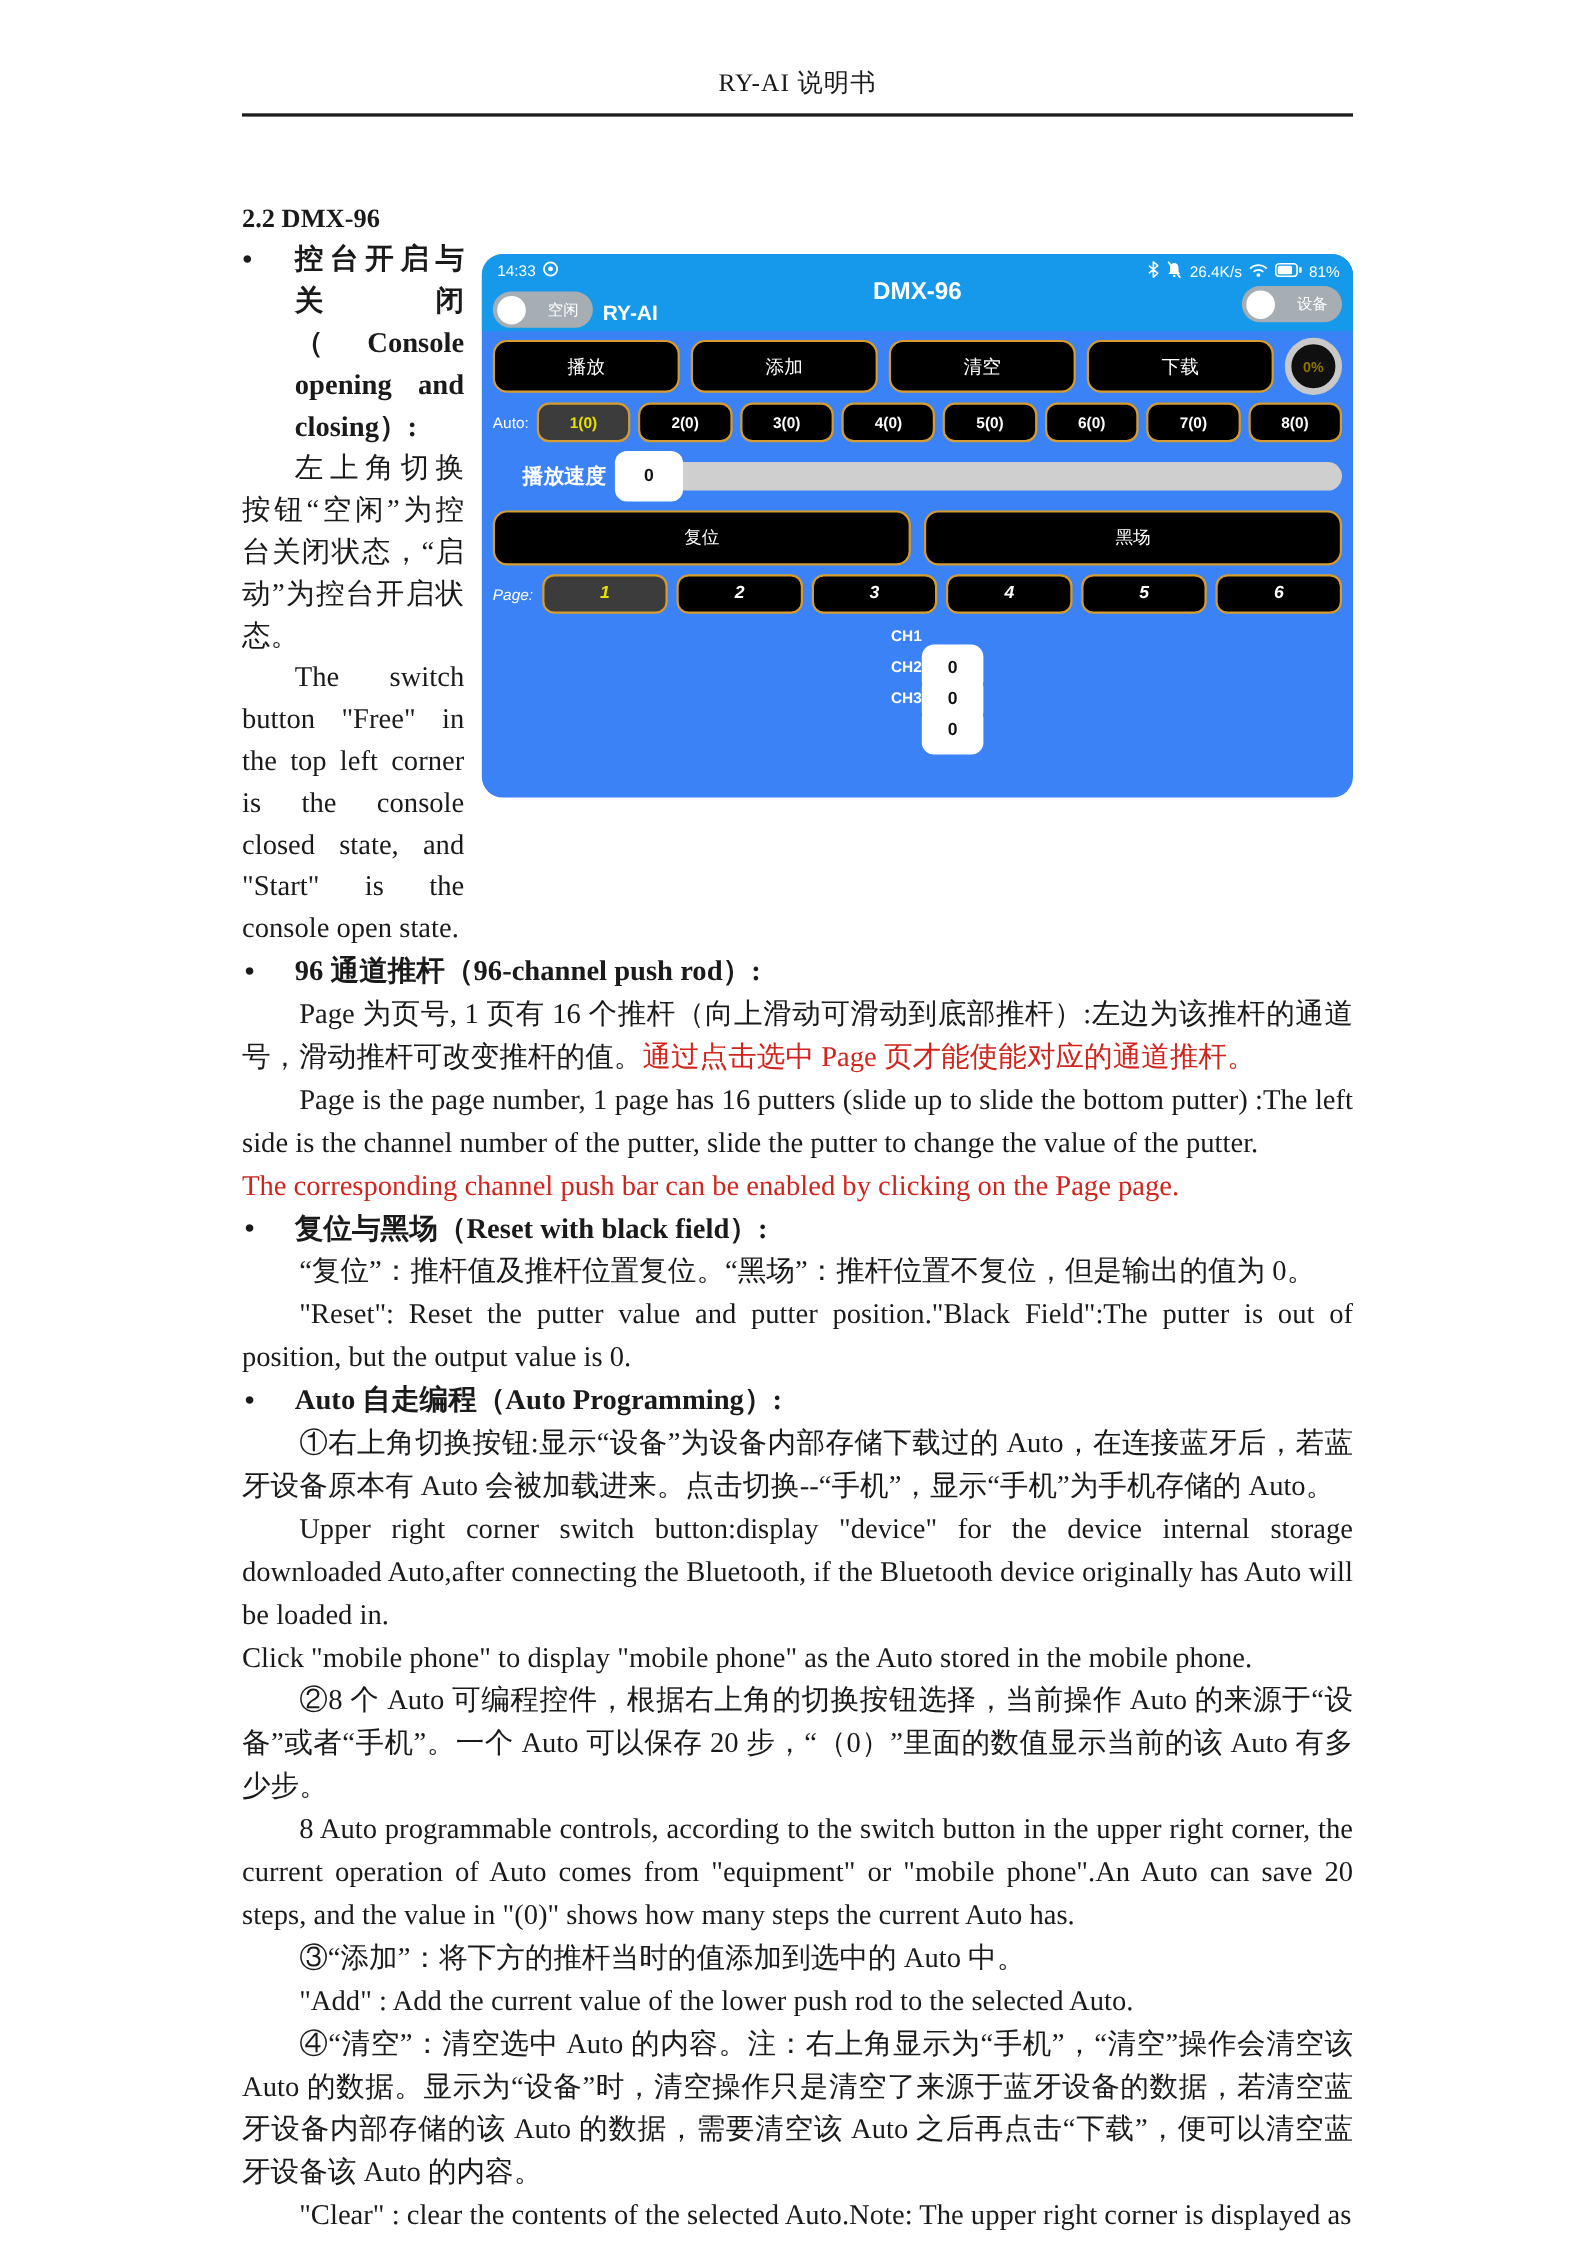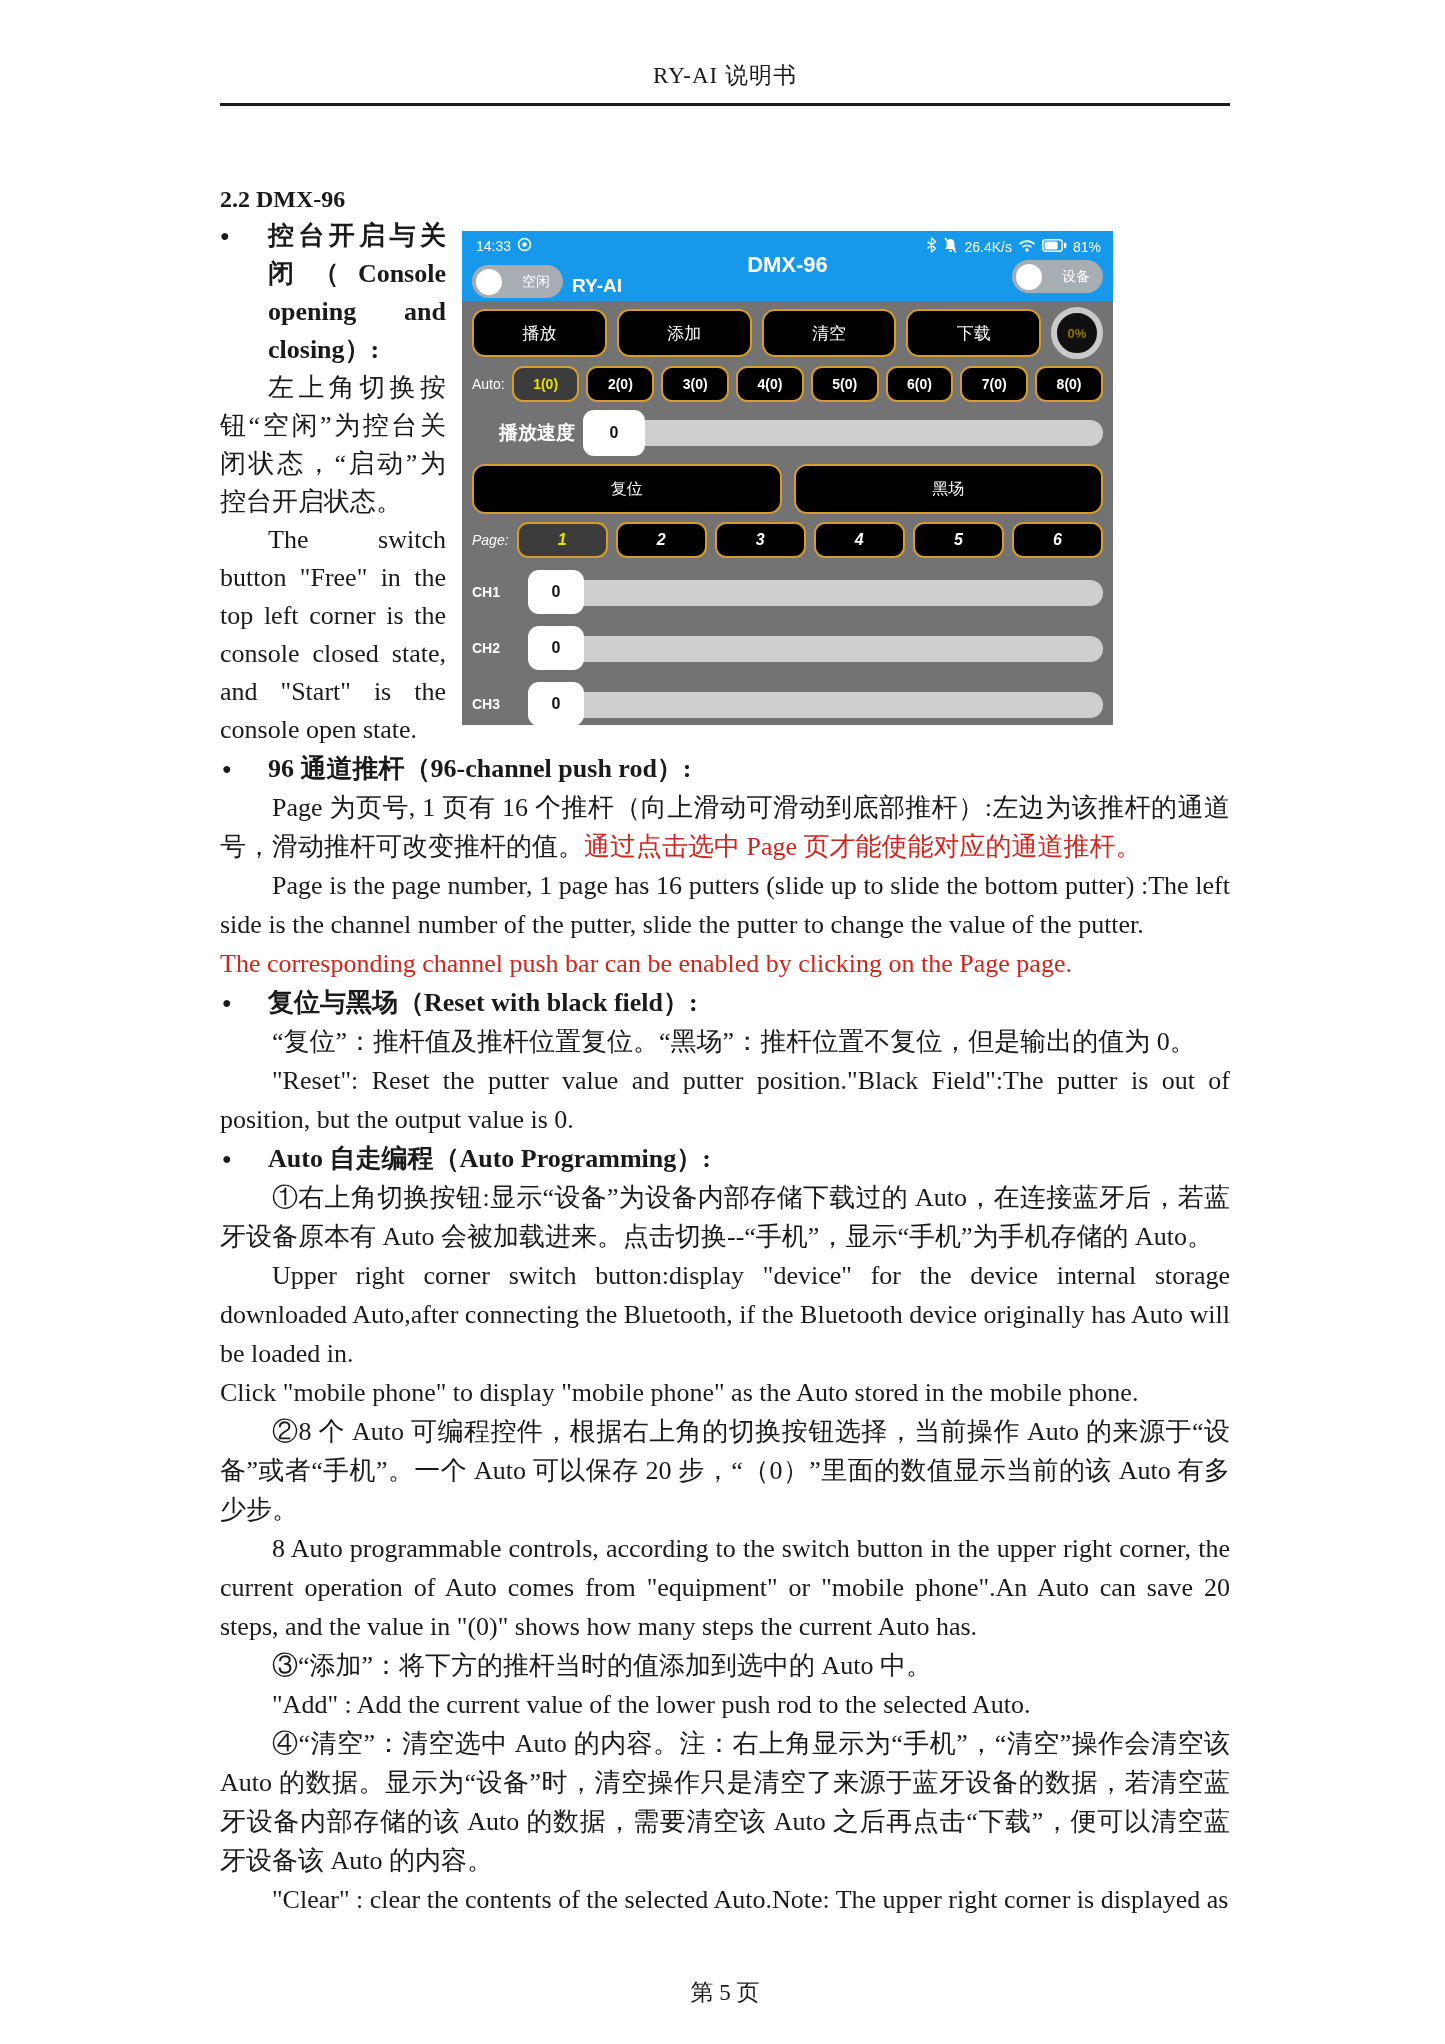--- a/index.html
+++ b/index.html
@@ -32,22 +32,22 @@
   .content{font-size:26px;line-height:39px;text-align:justify;}
   .b-head{position:relative;padding-left:48px;font-weight:bold;margin:0;}
   .b-head .bullet{position:absolute;left:2px;top:0;font-size:16px;font-weight:normal;}
   p.para{margin:0;text-indent:52px;}
   p.flush{margin:0;text-indent:0;}
   .red{color:#D0241C;}
   .footer{margin-top:58px;text-align:center;font-size:23px;}
 
   
   .app{
-    position:relative;width:651px;height:494px;background:#737373;
-    font-family:"Liberation Sans","DejaVu Sans",sans-serif;overflow:hidden;
+    position:relative;width:792px;height:494px;background:#3b82f6;
+    font-family:"Liberation Sans","DejaVu Sans",sans-serif;overflow:hidden;border-radius:19px;
   }
   .app-header{position:relative;height:70px;background:#1699EB;}
   .status-left{position:absolute;top:6px;left:14px;color:#fff;font-size:14px;display:flex;align-items:center;gap:6px;}
   .status-right{position:absolute;top:6px;right:12px;color:#fff;font-size:14px;display:flex;align-items:center;gap:6px;}
   .app-title{position:absolute;top:21px;left:0;right:0;text-align:center;color:#fff;font-size:22px;font-weight:bold;}
   .header-left-group{position:absolute;left:10px;bottom:3px;display:flex;align-items:flex-end;gap:9px;}
   .pill{display:flex;align-items:center;gap:20px;height:33px;background:#A6ADB3;border-radius:17px;padding:0 13px 0 4px;cursor:pointer;}
   .knob{width:26px;height:26px;border-radius:50%;background:#fff;}
   .pill-label{color:#fff;font-size:14px;}
   .brand{color:#fff;font-size:19px;font-weight:bold;padding-bottom:1px;}
@@ -75,21 +75,21 @@
   .slider{position:relative;flex:1;height:46px;margin-left:8px;}
   .slider .track{position:absolute;left:24px;right:0;top:10px;height:26px;background:#CFCFCF;border-radius:13px;}
   .slider .thumb{
     position:absolute;left:0;top:0;width:62px;height:46px;background:#fff;border-radius:11px;
     display:flex;align-items:center;justify-content:center;font-size:16px;font-weight:bold;color:#111;cursor:pointer;
   }
   .row-rb{margin-top:8px;gap:12px;}
   .btn-wide{flex:1;height:50px;font-size:16px;}
   .row-page{margin-top:8px;gap:8px;font-style:italic;}
   .btn-page{flex:1;height:36px;font-size:16px;font-weight:bold;border-radius:11px;}
-  .row-ch{margin-top:12px;}
+  .row-ch{margin-top:12px;flex-direction:column;}
   .ch-label{width:48px;color:#fff;font-size:14px;font-weight:bold;flex:0 0 auto;}
   .row-ch .slider{height:44px;}
   .row-ch .thumb{width:56px;height:44px;}
 </style>
 </head>
 <body>
 
 <div class="page">
 
   <div class="doc-header">RY-AI 说明书</div>

